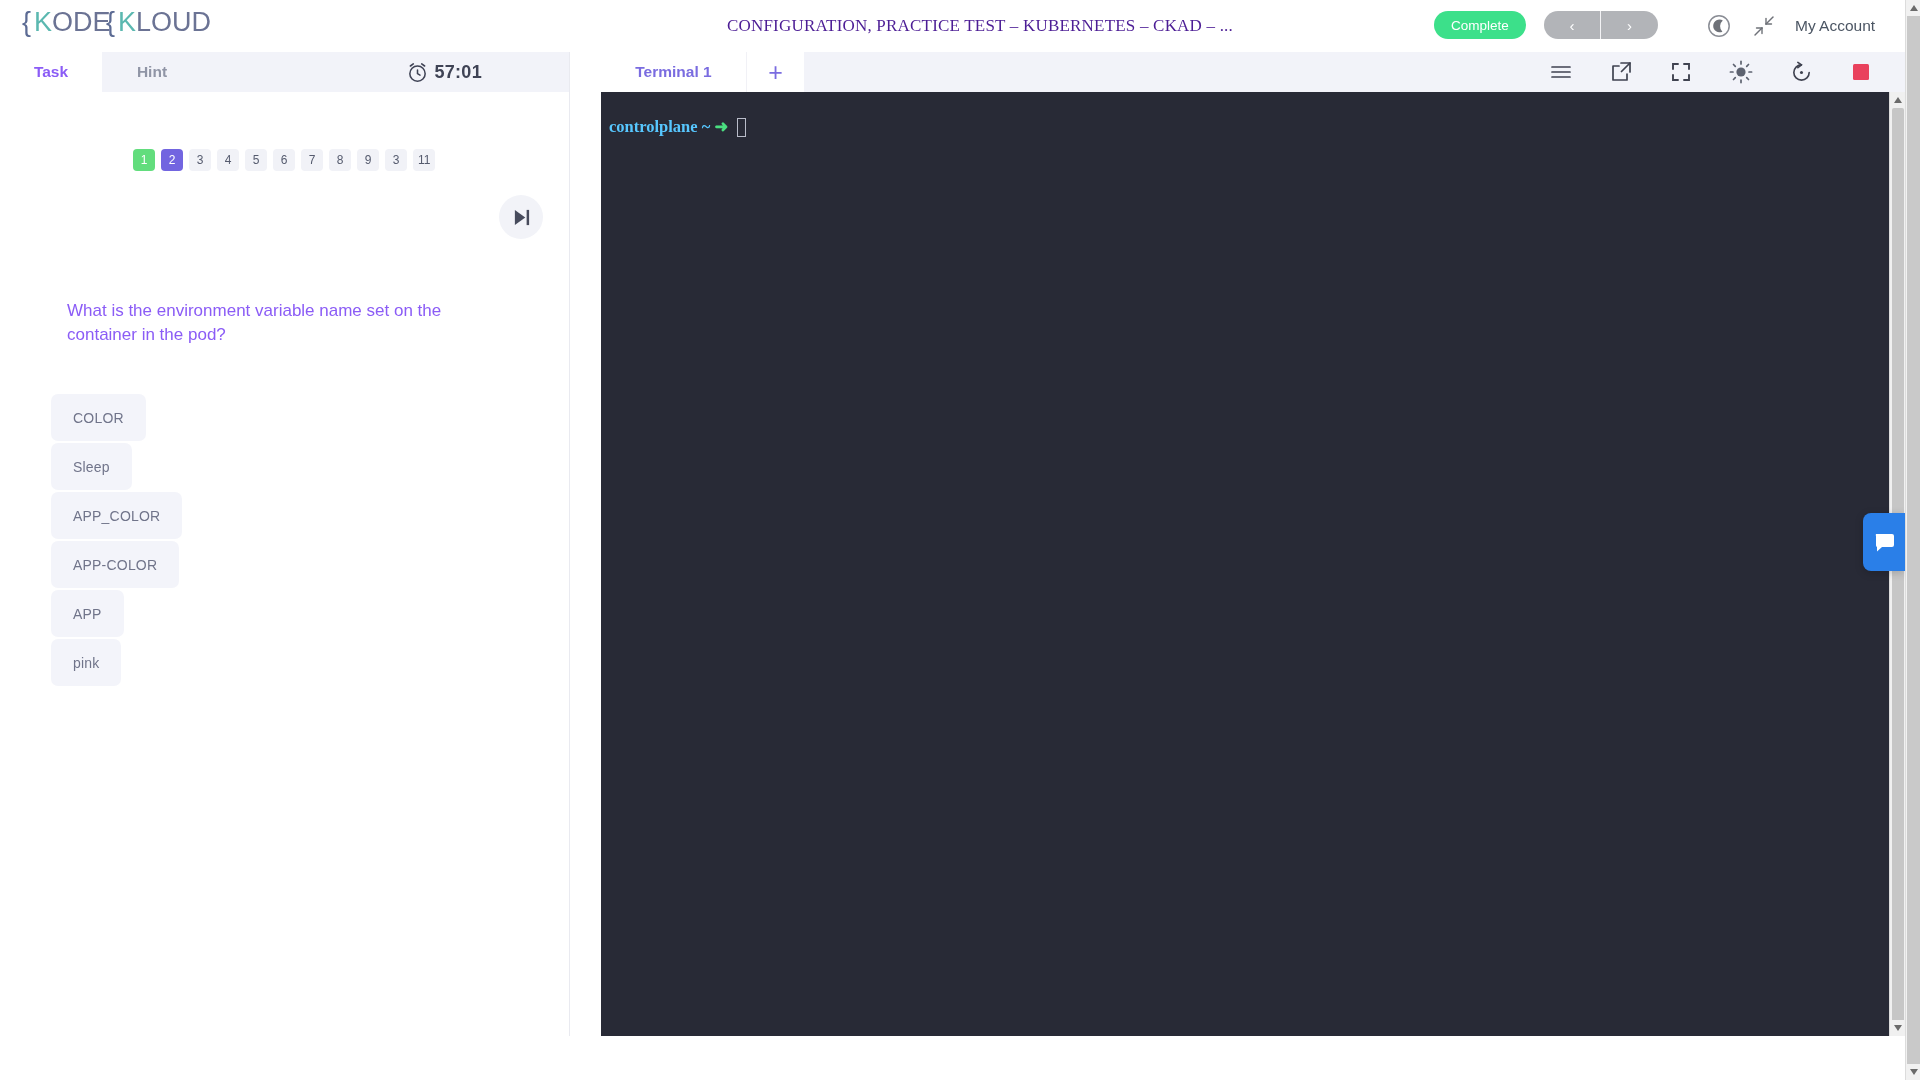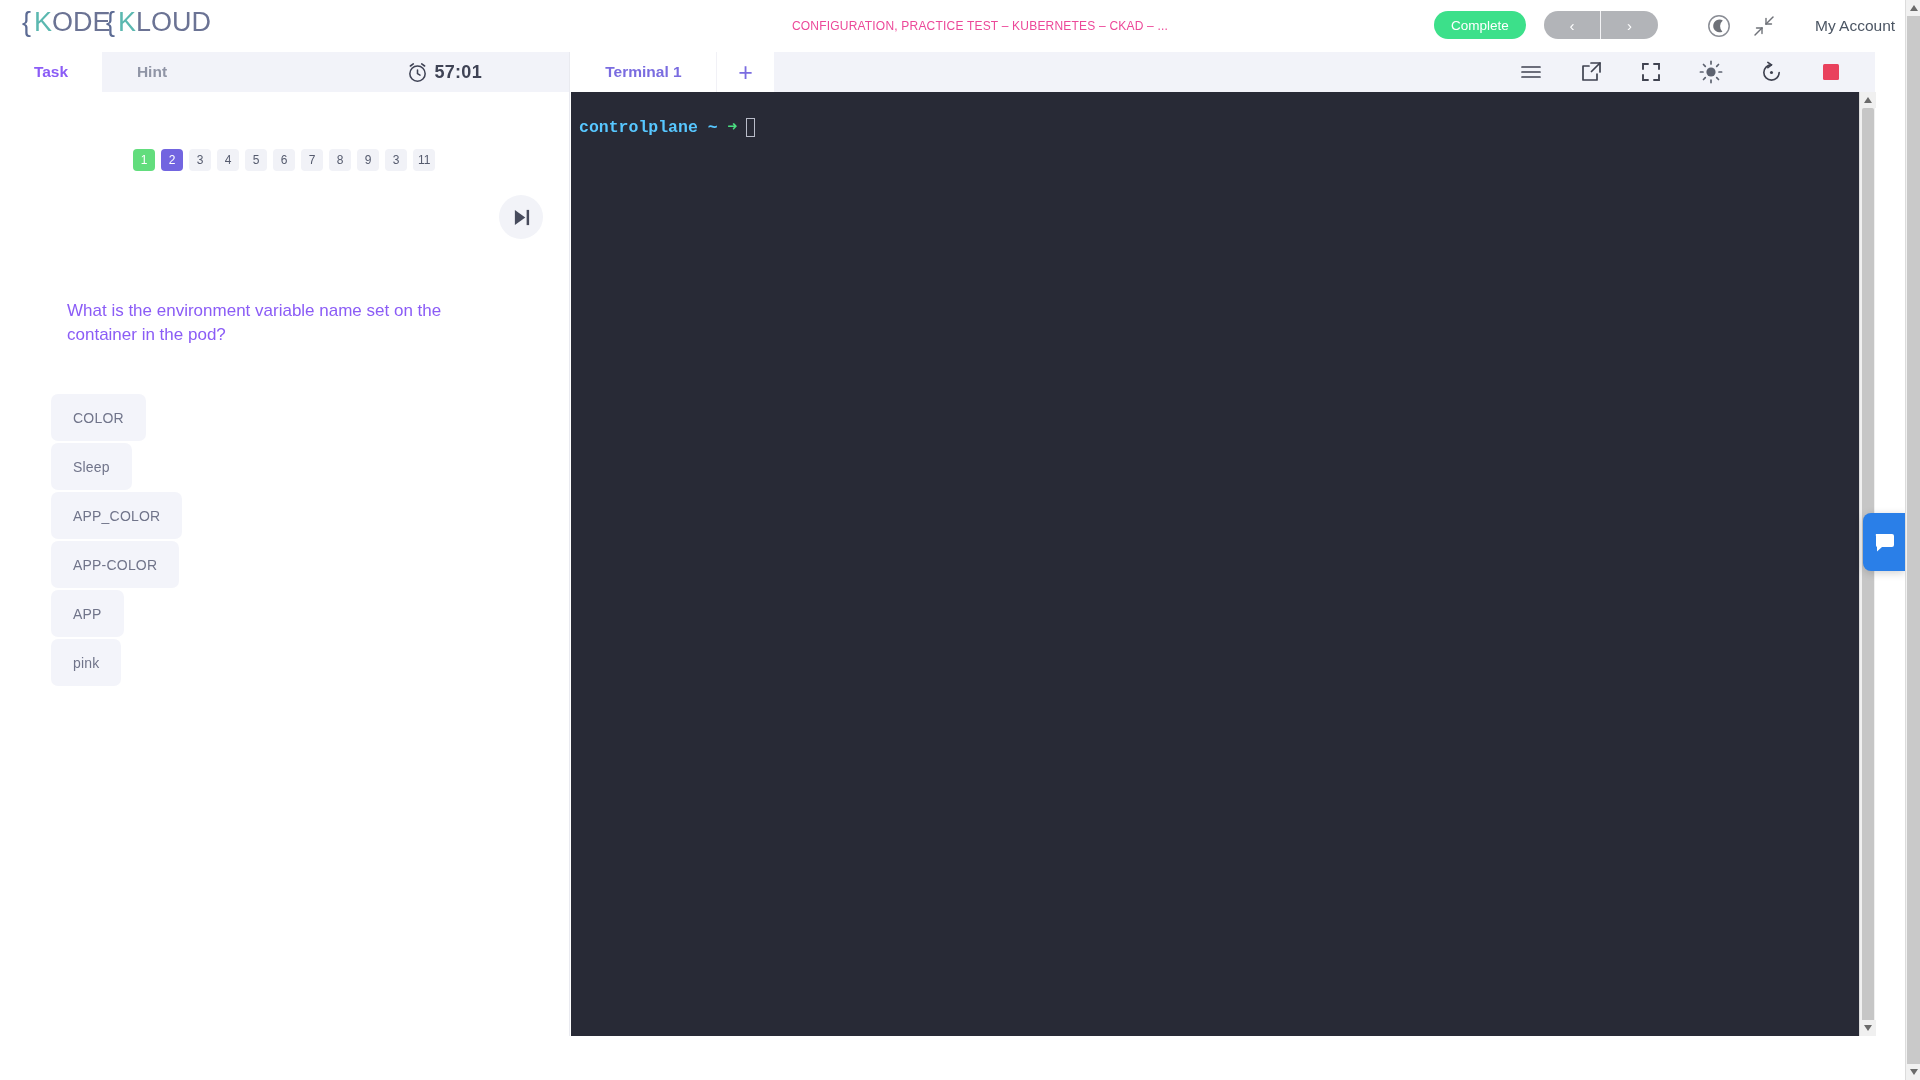--- a/index.html
+++ b/index.html
@@ -14,22 +14,22 @@
   
   .topbar {
     position: absolute; top: 0; left: 0; width: 1905px; height: 52px;
     background: #ffffff; display: flex; align-items: center;
   }
   .logo-wrap { position: absolute; left: 22px; top: 6px; height: 34px; display:flex; align-items:center; }
   .logo-svg { display:block; }
 
   .course-title {
     position: absolute; left: 980px; top: 50%; transform: translate(-50%, -50%);
-    font-size: 12px; color: #ec4899; letter-spacing: 0.2px; white-space: nowrap;
-    font-family: Liberation Sans, sans-serif;
+    font-size: 17px; color: #4c1d95; letter-spacing: 0.2px; white-space: nowrap;
+    font-family: Liberation Serif, serif;
   }
   .complete-btn {
     position: absolute; left: 1434px; top: 11px;
     height: 28px; padding: 0 17px; border-radius: 14px;
     background: #3ce08a; color: #ffffff; border: none;
     font-size: 13.5px; font-family: "Liberation Sans", sans-serif;
     display: flex; align-items: center; justify-content: center; cursor: pointer;
   }
   .navpair { position: absolute; left: 1544px; top: 11px; display: flex; height: 28px; }
   .navpair button {
@@ -41,21 +41,21 @@
   .navpair button.next { border-radius: 0 14px 14px 0; }
 
   .hdr-icon {
     position: absolute; top: 50%; transform: translateY(-50%);
     cursor: pointer; display:flex; align-items:center; justify-content:center;
   }
   .moon-btn { left: 1707px; width: 24px; height: 24px; }
   .collapse-btn { left: 1753px; width: 22px; height: 22px; }
   .my-account {
     position: absolute; left: 1795px; top: 50%; transform: translateY(-50%);
-    font-size: 15.5px; color: #4b5563; white-space: nowrap; cursor: pointer; margin-left: 20px;
+    font-size: 15.5px; color: #4b5563; white-space: nowrap; cursor: pointer;
   }
 
   
   .left-panel {
     position: absolute; left: 0; top: 52px; width: 570px; height: 984px;
     background: #ffffff;
     border-right: 1px solid #e9eaf0;
   }
   .left-tabs {
     position: relative; height: 40px; display: flex; align-items: stretch;
@@ -101,41 +101,41 @@
   .options { position: absolute; left: 51px; top: 342px; display: flex; flex-direction: column; gap: 2px; }
   .option {
     height: 47px; border-radius: 7px; background: #f3f4fa;
     display: flex; align-items: center; padding: 0 22px;
     font-size: 14px; color: #70748a; cursor: pointer; border: none;
     font-family: "Liberation Sans", sans-serif; letter-spacing: 0.2px;
     align-self: flex-start;
   }
 
   
-  .right-panel { position: absolute; left: 571px; top: 52px; width: 1304px; height: 984px; background: #ffffff; }
+  .right-panel { position: absolute; left: 601px; top: 52px; width: 1304px; height: 984px; background: #ffffff; }
   .term-tabs { position: relative; height: 40px; background: #f2f3f9; display: flex; align-items: stretch; }
   .term-tab {
     width: 145px; background: #ffffff; display: flex; align-items: center; justify-content: center;
     font-size: 15.5px; font-weight: bold; color: #7a6ce0; cursor: pointer;
   }
   .term-add {
     width: 58px; background: #ffffff; display: flex; align-items: center; justify-content: center;
     font-size: 25px; color: #7a6ce0; cursor: pointer; line-height: 1;
     border-left: 1px solid #f1f1f6;
   }
   .term-tools { flex: 1; display: flex; align-items: center; justify-content: flex-end; gap: 36px; padding-right: 32px; }
   .tool-icon { cursor: pointer; display: flex; align-items: center; justify-content: center; width: 24px; height: 24px; }
 
   .term-body {
     position: absolute; left: 0; top: 40px; width: 1288px; height: 944px;
     background: #282a36; overflow: hidden;
   }
   .prompt {
     position: absolute; left: 8px; top: 25px;
-    font-family: Liberation Mono, monospace; font-size: 16.5px; white-space: pre;
+    font-family: Liberation Serif, serif; font-size: 16.5px; white-space: pre;
     display: flex; align-items: center;
   }
   .p-host { color: #57c7ff; font-weight: bold; }
   .p-tilde { color: #57c7ff; font-weight: bold; }
   .p-arrow { color: #4ade80; font-weight: bold; }
   .p-cursor {
     display: inline-block; width: 9px; height: 19px;
     border: 1.5px solid #b9bcc9; margin-left: 9px;
   }
 

